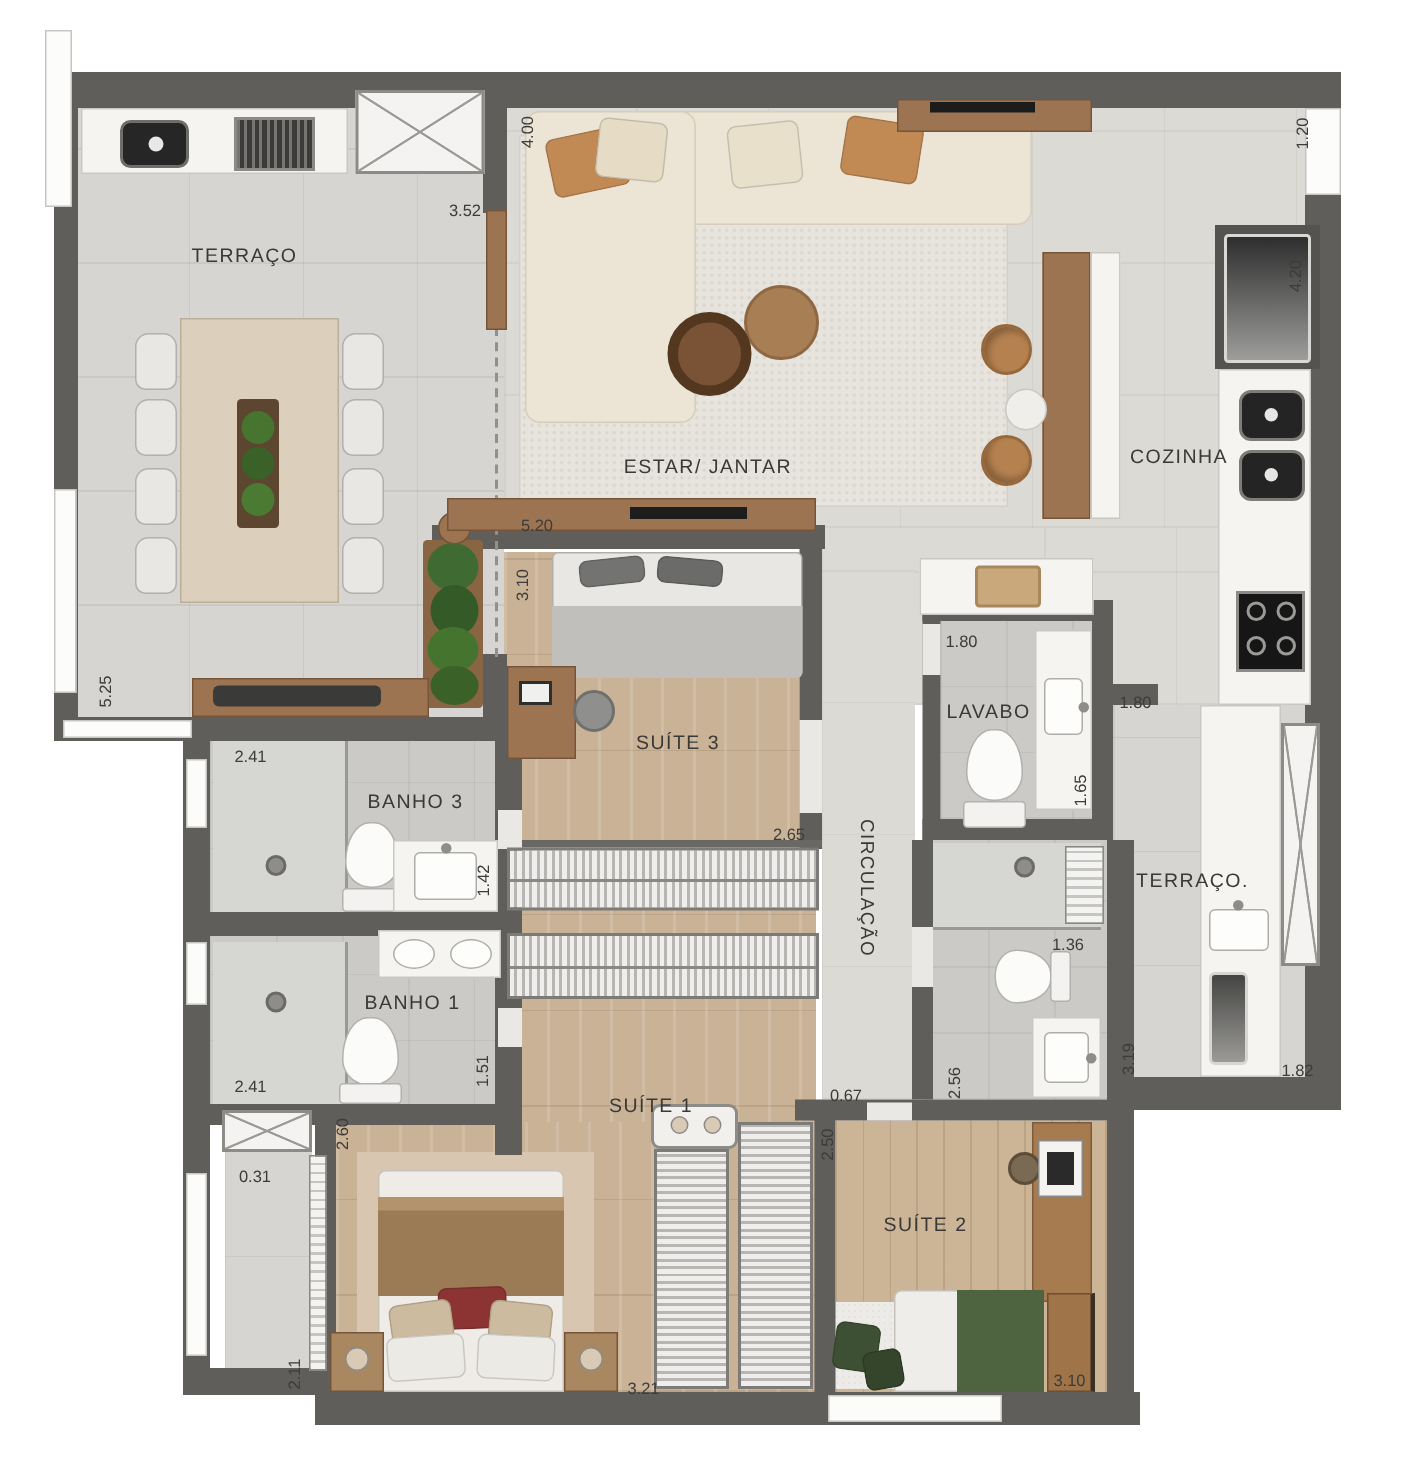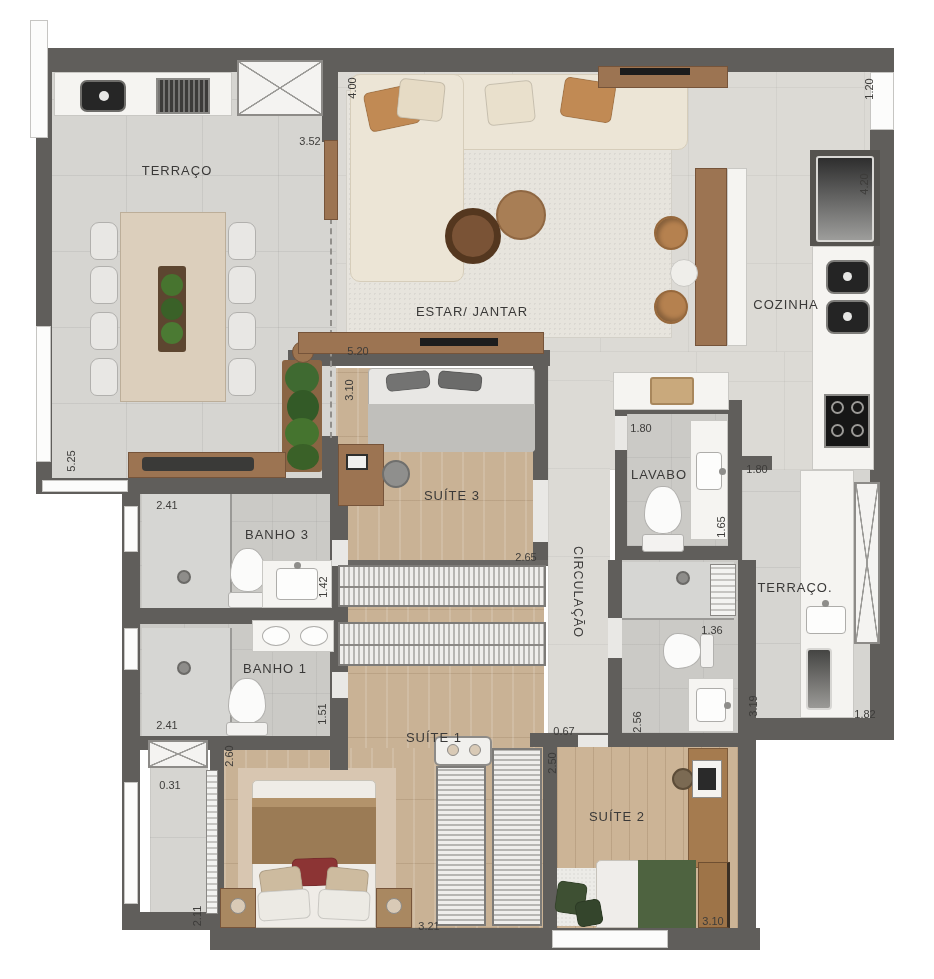--- a/index.html
+++ b/index.html
@@ -255,21 +255,21 @@
   <div class="a" style="left:688px;top:748px;width:40px;height:120px;background:#a57b4f;border:1px solid #7d5b3b;"></div>
   <div class="a cir" style="left:672px;top:768px;width:22px;height:22px;background:#7b6a53;border:2px solid #5c4c38;"></div>
   <div class="a" style="left:692px;top:760px;width:30px;height:38px;background:#f4f3f0;border:1px solid #8d8b88;"></div>
   <div class="a" style="left:698px;top:768px;width:18px;height:22px;background:#2a2a2a;"></div>
   <div class="a" style="left:596px;top:860px;width:100px;height:68px;background:#efedea;border:1px solid #c6c2ba;border-radius:5px 5px 0 0;"></div>
   <div class="a" style="left:638px;top:860px;width:58px;height:68px;background:#4e6340;"></div>
   <div class="a pillow" style="left:556px;top:882px;width:30px;height:32px;background:#3e5033;transform:rotate(8deg);"></div>
   <div class="a pillow" style="left:576px;top:900px;width:26px;height:26px;background:#34452c;transform:rotate(-10deg);"></div>
   <div class="a" style="left:698px;top:862px;width:32px;height:66px;background:#9e7448;border:1px solid #6f4f31;border-right:3px solid #3a2f24;"></div>
 
-  <span class="rlabel" style="left:177px;top:170px;">TERRAÇO</span>
+  <span class="rlabel" style="left:163px;top:170px;">TERRAÇO</span>
   <span class="rlabel" style="left:472px;top:281px;margin-top:30px;">ESTAR/ JANTAR</span>
   <span class="rlabel" style="left:786px;top:304px;">COZINHA</span>
   <span class="rlabel" style="left:659px;top:474px;">LAVABO</span>
   <span class="rlabel" style="left:795px;top:587px;">TERRAÇO.</span>
   <span class="rlabel v" style="left:578px;top:592px;font-size:12.5px;">CIRCULAÇÃO</span>
   <span class="rlabel" style="left:452px;top:495px;">SUÍTE 3</span>
   <span class="rlabel" style="left:277px;top:534px;">BANHO 3</span>
   <span class="rlabel" style="left:275px;top:668px;">BANHO 1</span>
   <span class="rlabel" style="left:434px;top:707px;margin-top:30px;">SUÍTE 1</span>
   <span class="rlabel" style="left:617px;top:816px;">SUÍTE 2</span>

